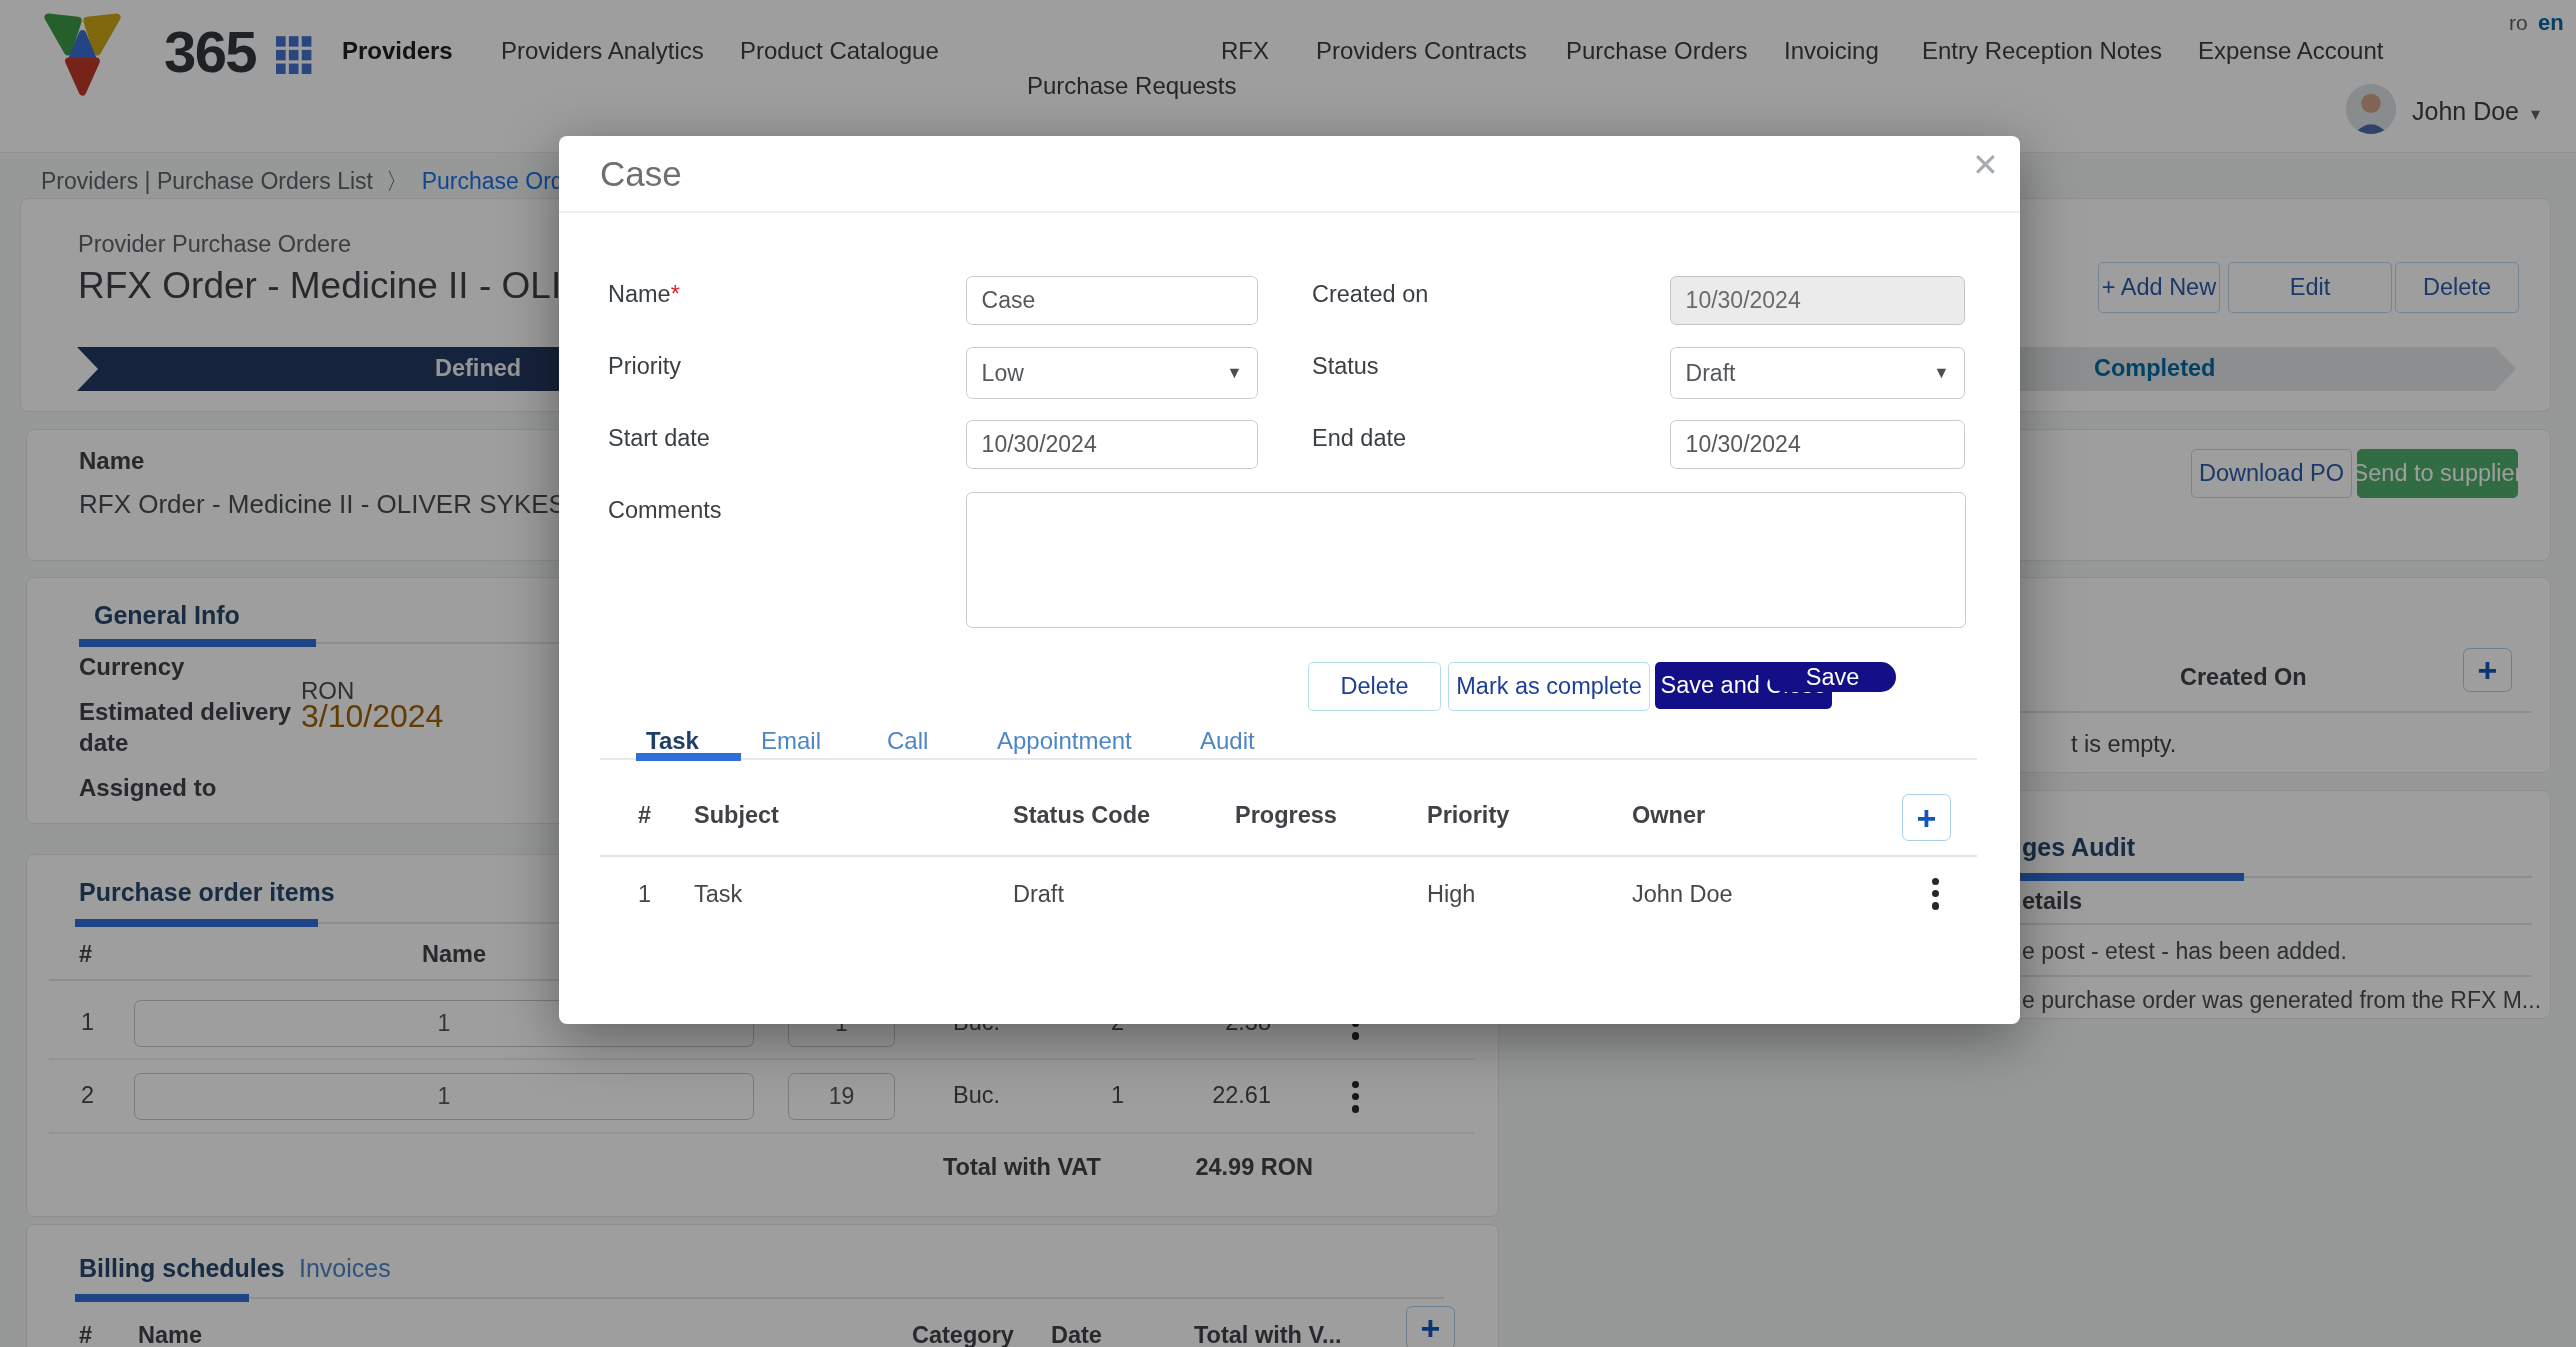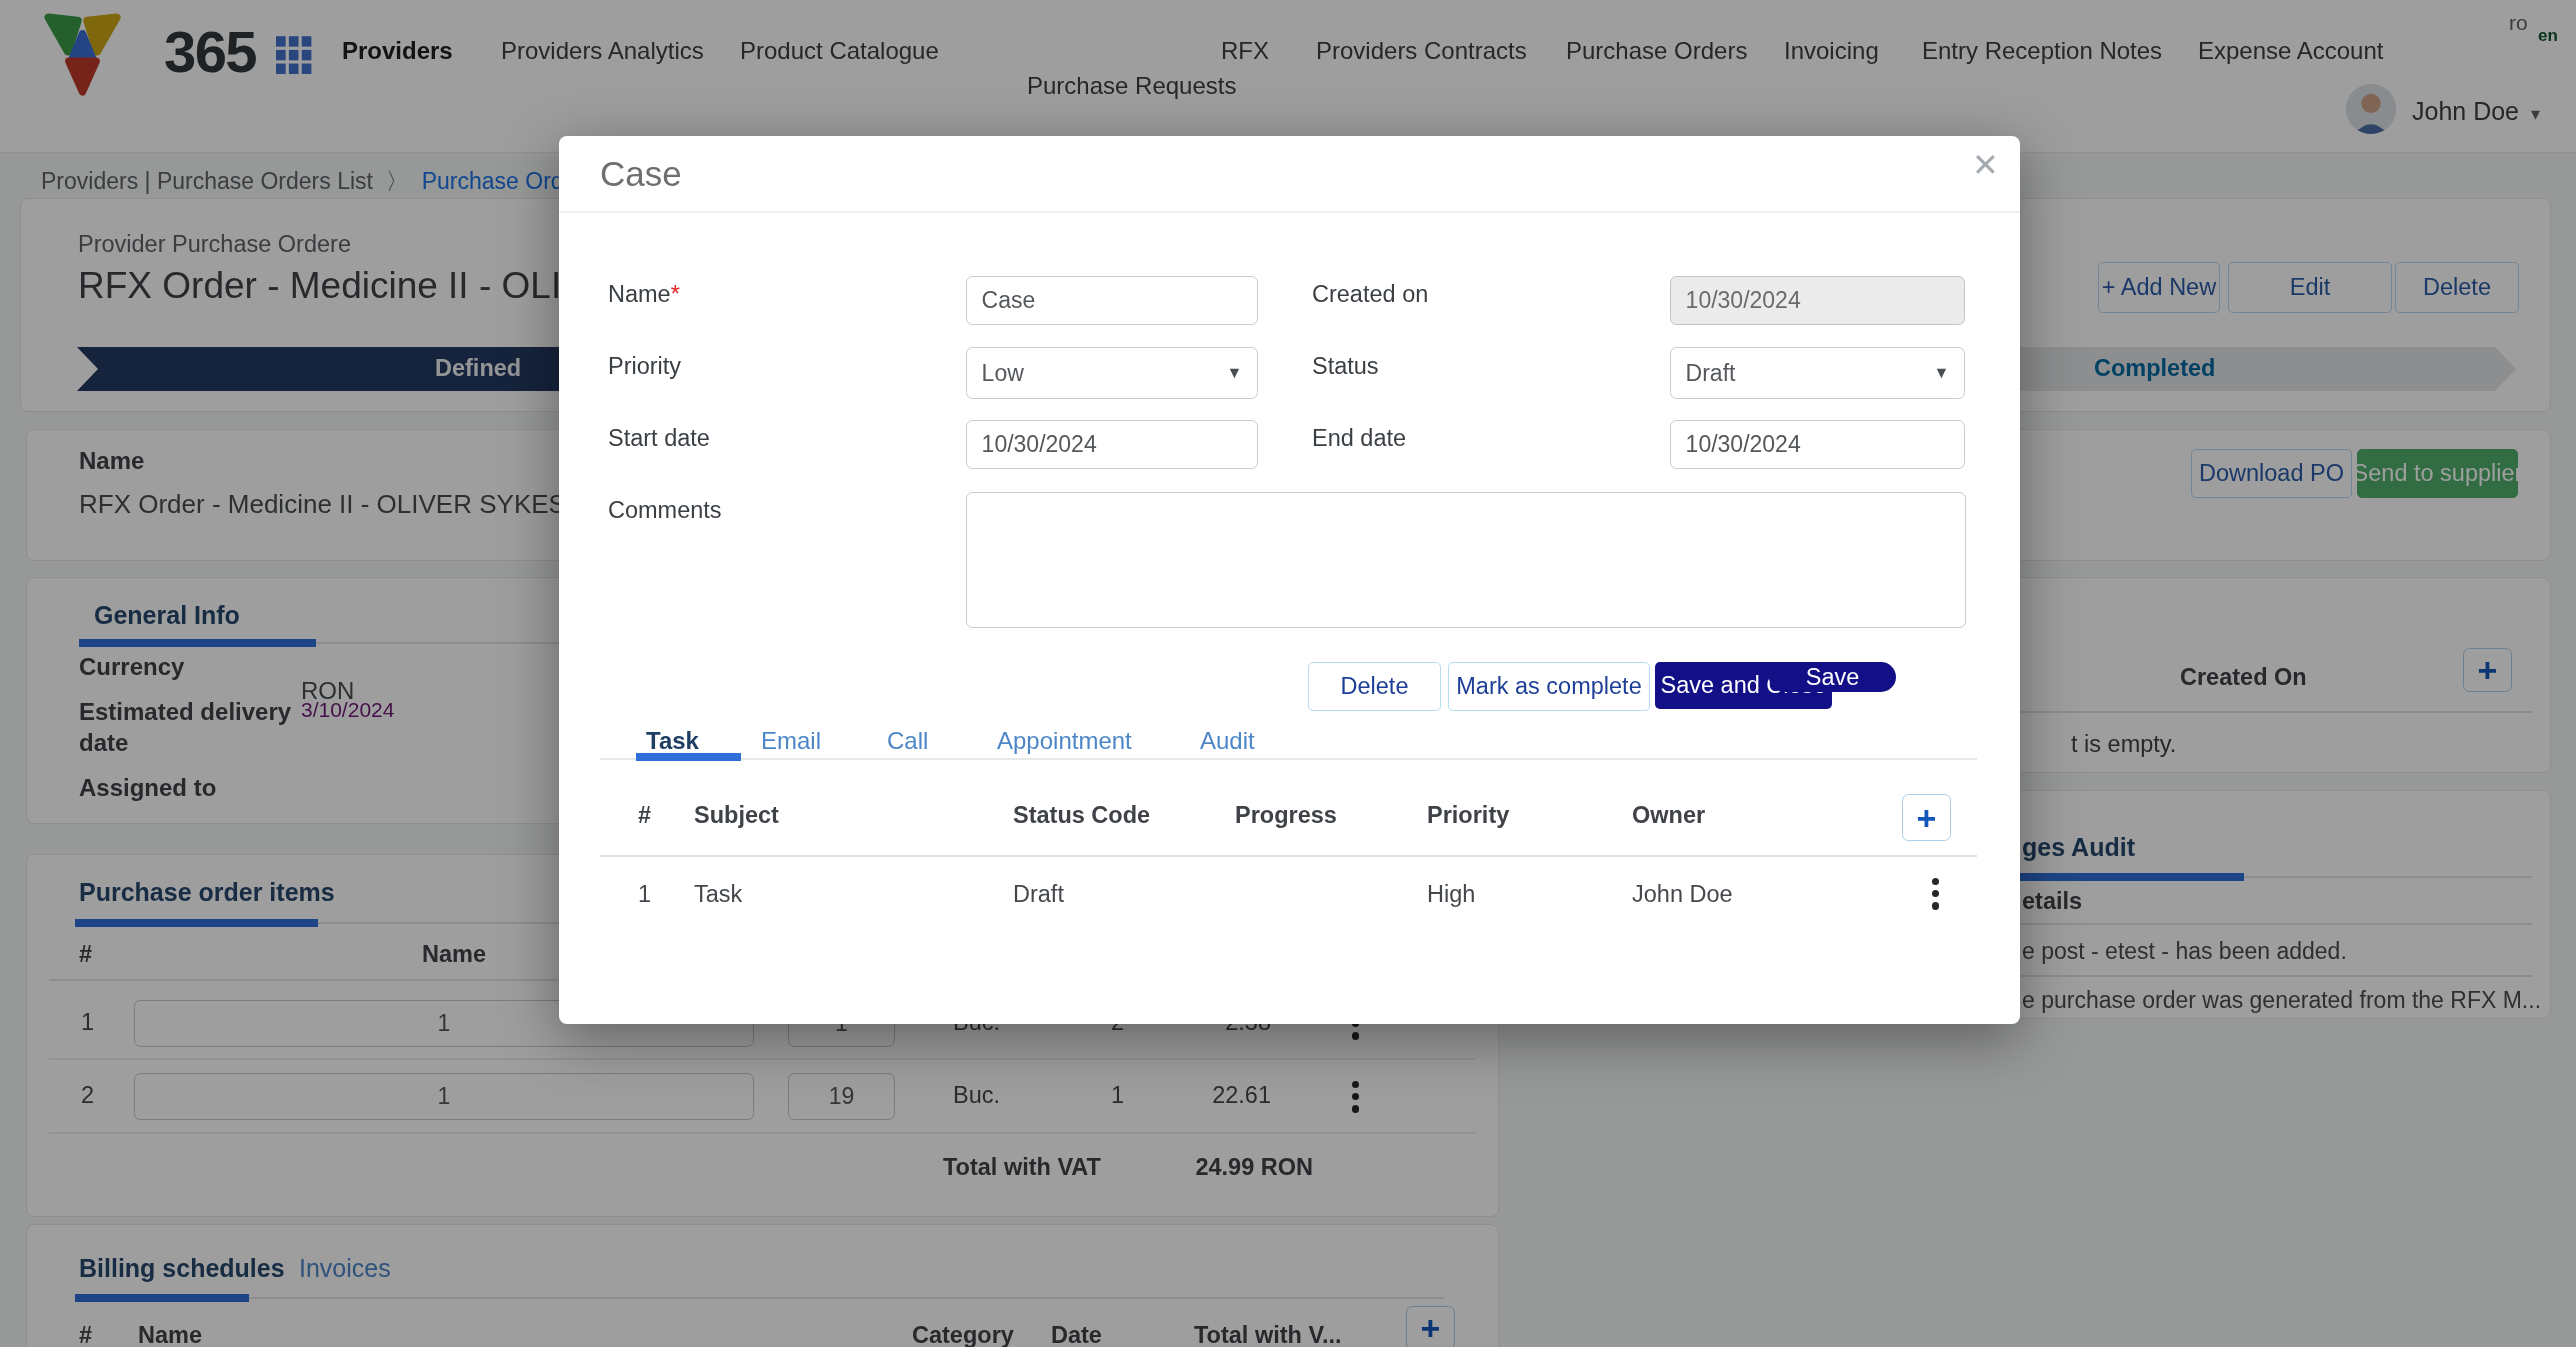--- a/index.html
+++ b/index.html
@@ -78,21 +78,21 @@
     <span class="nav-item" style="left:740px;">Product Catalogue</span>
     <span class="nav-item" style="left:1027px;margin-top:35px;">Purchase Requests</span>
     <span class="nav-item" style="left:1221px;">RFX</span>
     <span class="nav-item" style="left:1316px;">Providers Contracts</span>
     <span class="nav-item" style="left:1566px;">Purchase Orders</span>
     <span class="nav-item" style="left:1784px;">Invoicing</span>
     <span class="nav-item" style="left:1922px;">Entry Reception Notes</span>
     <span class="nav-item" style="left:2198px;">Expense Account</span>
 
     <span class="abs" style="left:2509px;top:11.3px;font-size:21px;color:#5f6368;cursor:pointer;">ro</span>
-    <span class="abs" style="left:2538px;top:26px;font-size:17px;font-weight:700;color:#14532d;cursor:pointer;">en</span>
+    <span class="abs" style="left:2538px;top:10px;font-size:22px;font-weight:700;color:#0369a1;cursor:pointer;">en</span>
 
     <span class="avatar">
       <svg width="50" height="50" viewBox="0 0 62 62">
         <rect width="62" height="62" fill="#dde2e7"></rect>
         <circle cx="31" cy="24" r="12" fill="#cfa288"></circle>
         <path d="M10,62 Q31,38 52,62 Z" fill="#4a6fa5"></path>
       </svg>
     </span>
     <span class="abs" style="left:2412px;top:97px;font-size:25px;color:#3c4043;cursor:pointer;">John Doe</span>
     <span class="abs" style="left:2531px;top:104px;font-size:18px;color:#5f6368;">▾</span>
@@ -129,21 +129,21 @@
   <span class="abs" style="left:79px;top:490px;font-size:26px;color:#4a4e52;">RFX Order - Medicine II - OLIVER SYKES</span>
 
   <div class="card" style="left:26px;top:577px;width:1471px;height:245px;"></div>
   <span class="tabA" style="left:94px;top:601px;">General Info</span>
   <div class="hline" style="left:79px;top:642px;width:1366px;"></div>
   <div class="bluebar" style="left:79px;top:639px;width:237px;"></div>
   <span class="abs" style="left:79px;top:653px;font-size:24px;font-weight:700;">Currency</span>
   <span class="abs" style="left:301px;top:653px;font-size:24px;color:#4a4e52;margin-top:24px;">RON</span>
   <span class="abs" style="left:79px;top:698px;font-size:24px;font-weight:700;">Estimated delivery</span>
   <span class="abs" style="left:79px;top:729px;font-size:24px;font-weight:700;">date</span>
-  <span class="abs" style="left:301px;top:698px;font-size:21px;color:#701a75;">3/10/2024</span>
+  <span class="abs" style="left:301px;top:698px;font-size:32px;color:#a16207;">3/10/2024</span>
   <span class="abs" style="left:79px;top:774px;font-size:24px;font-weight:700;">Assigned to</span>
 
   <div class="card" style="left:1518px;top:577px;width:1031px;height:194px;"></div>
   <span class="th" style="left:2180px;top:664px;">Created On</span>
   <div class="plusbtn" style="left:2463px;top:648px;width:47px;height:42px;">
       <span>+</span>
     </div>
   <div class="hline" style="left:1536px;top:711px;width:996px;"></div>
   <span class="abs" style="left:2071px;top:731px;font-size:23.5px;color:#3f4347;">t is empty.</span>
 

